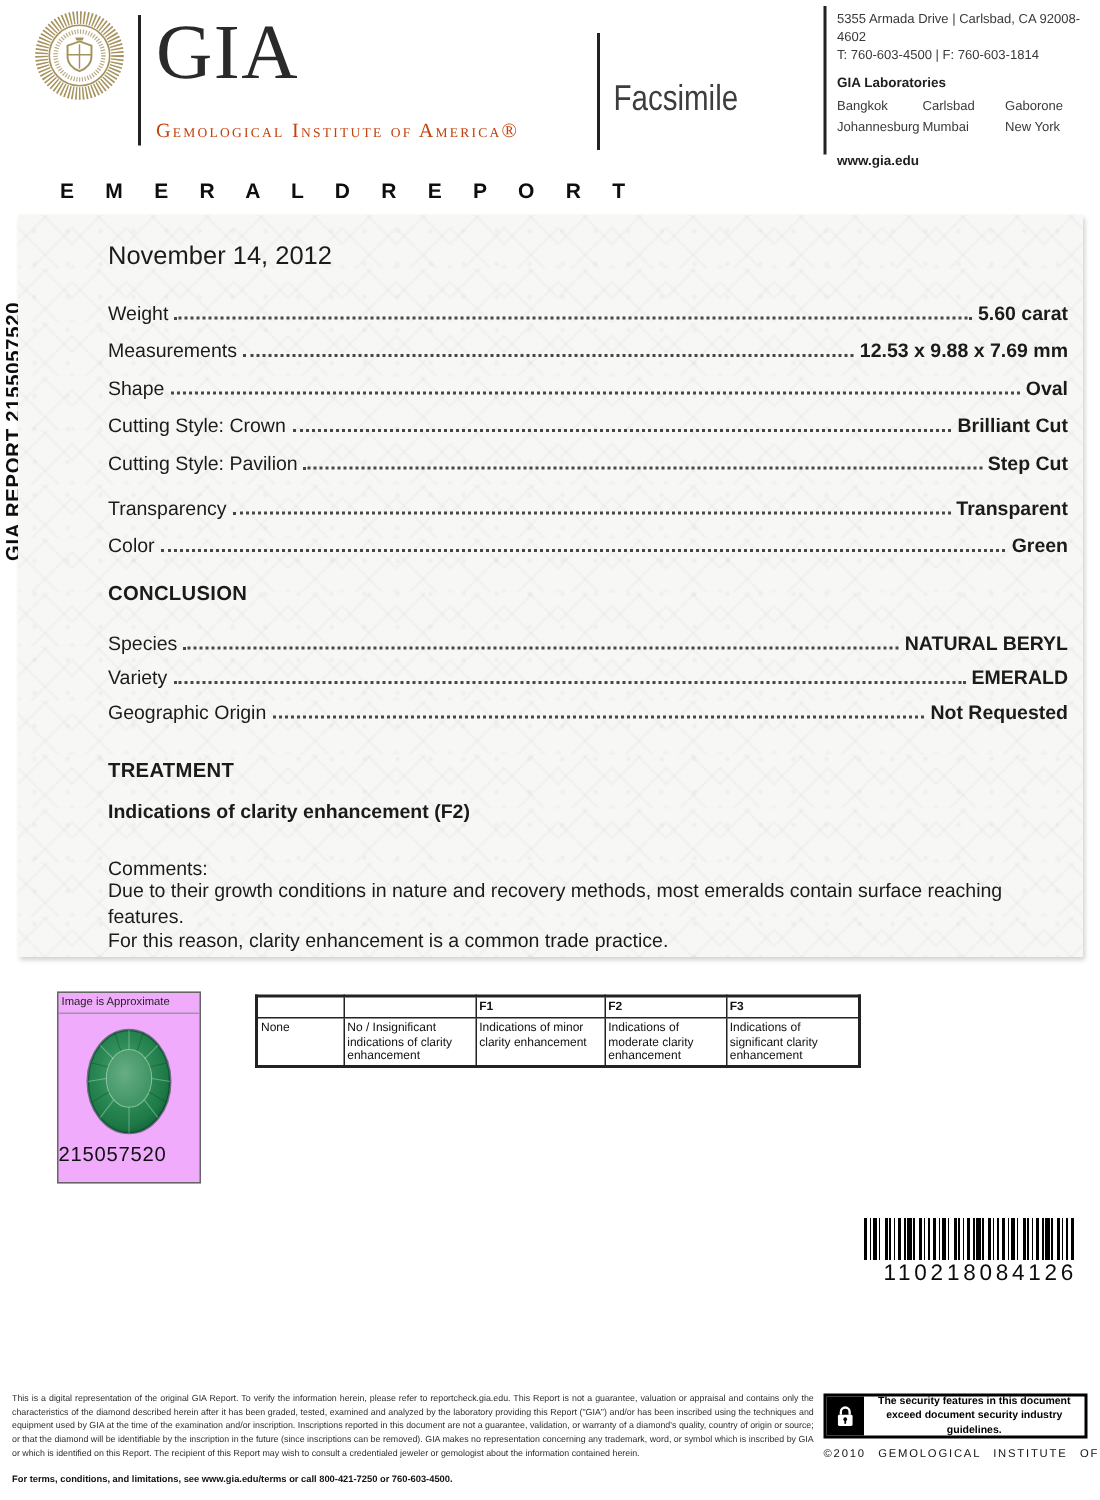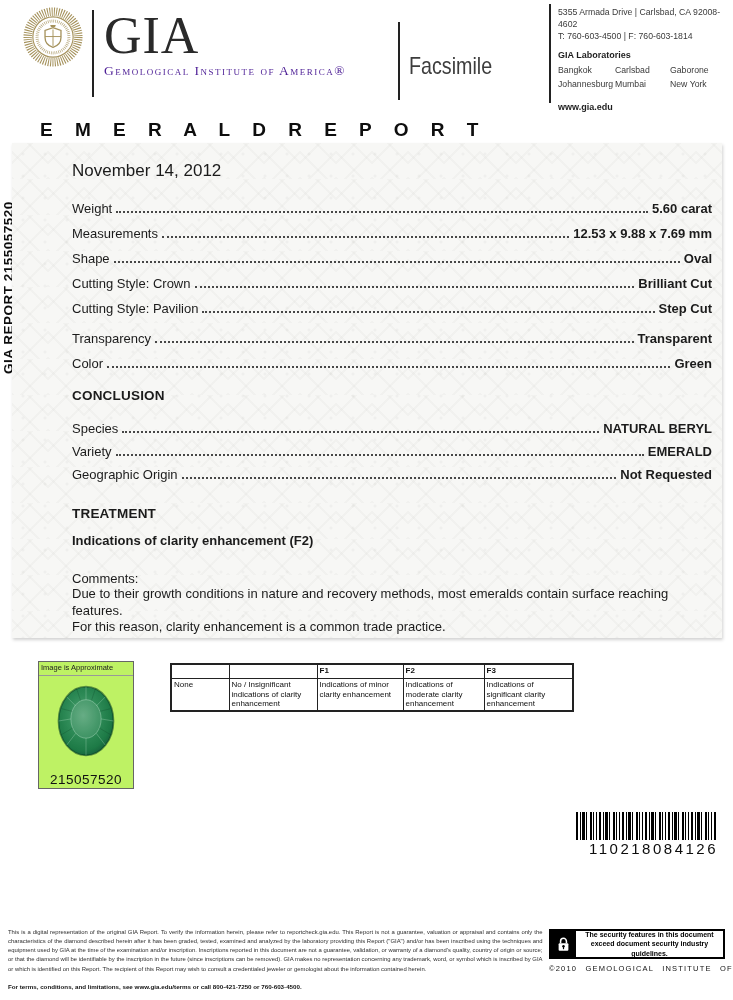--- a/index.html
+++ b/index.html
@@ -8,28 +8,28 @@
     font-family:"Liberation Sans", sans-serif;color:#1b1b1b;overflow:hidden;
   }
   
   .seal{position:absolute;left:23px;top:7px;width:60px;height:60px;}
   .vrule{position:absolute;width:2px;background:#222;}
   .vr1{left:92px;top:10px;height:87px;}
   .vr2{left:398px;top:22px;height:78px;}
   .vr3{left:549px;top:4px;height:99px;}
   .brand{position:absolute;left:104px;top:12px;width:300px;}
   .brand-name{font-family:"Liberation Serif", serif;font-size:52px;line-height:0.92;letter-spacing:1px;color:#2a2a2a;}
-  .brand-tag{font-family:"Liberation Serif", serif;font-variant:small-caps;font-size:13.5px;letter-spacing:1.5px;color:#4c1d95;margin-top:3px;white-space:nowrap;}
+  .brand-tag{font-family:"Liberation Serif", serif;font-variant:small-caps;font-size:13.5px;letter-spacing:1.5px;color:#c2410c;margin-top:19px;white-space:nowrap;}
   .facsimile{position:absolute;left:409px;top:52px;font-size:24px;font-weight:400;color:#3d3d3d;transform:scaleX(0.82);transform-origin:left center;}
   .addr{position:absolute;left:558px;top:6px;width:172px;font-size:8.7px;line-height:1.4;color:#3a3a3a;}
   .labs-title{font-weight:bold;margin-top:6px;font-size:9px;color:#1e1e1e;}
   .labs-grid{display:grid;grid-template-columns:57px 55px 60px;row-gap:2px;margin-top:3px;}
   .website{font-weight:bold;margin-top:11px;font-size:9px;color:#1e1e1e;}
   
-  .report-title{position:absolute;left:40px;top:119px;font-size:19px;font-weight:bold;letter-spacing:5.5px;word-spacing:6px;color:#0e0e0e;}
+  .report-title{position:absolute;left:40px;top:119px;font-size:14px;font-weight:bold;letter-spacing:5.5px;word-spacing:6px;color:#0e0e0e;}
   .side-label{position:absolute;left:1px;top:174px;height:200px;writing-mode:vertical-rl;transform:rotate(180deg);font-size:13.5px;font-weight:bold;letter-spacing:0.5px;color:#0e0e0e;white-space:nowrap;}
   
   .card{
     position:absolute;left:12px;top:143px;width:710px;height:495px;
     background-color:#f7f7f5;
     background-image:
       radial-gradient(circle, rgba(120,120,112,0.06) 1px, transparent 2px),
       repeating-linear-gradient(45deg, rgba(110,110,102,0.04) 0 2px, transparent 2px 18px),
       repeating-linear-gradient(-45deg, rgba(110,110,102,0.04) 0 2px, transparent 2px 18px);
     background-size:22px 22px,36px 36px,36px 36px;
@@ -44,24 +44,24 @@
   .drow .lbl{white-space:nowrap;}
   .drow .dots{flex:1;border-bottom:2px dotted #474747;margin:0 4px 3px 4px;}
   .drow .val{white-space:nowrap;font-weight:bold;}
   .sec-head{margin-top:17px;font-size:13.5px;font-weight:bold;letter-spacing:0.2px;}
   .sec-head.treat{margin-top:24px;}
   .treat-detail{font-size:13px;font-weight:bold;margin-top:12px;}
   .comments-label{margin-top:23px;font-size:13px;}
   .comment-line{font-size:13px;line-height:16.5px;}
   .comment-line:first-of-type{margin-top:1px;}
   
-  .photo{position:absolute;left:38px;top:661px;width:96px;height:128px;border:1px solid #666;background:#bef264;box-sizing:border-box;}
+  .photo{position:absolute;left:38px;top:661px;width:96px;height:128px;border:1px solid #666;background:#f0abfc;box-sizing:border-box;}
   .photo-cap{height:12px;border-bottom:1px solid #999;font-size:7.5px;padding:1px 0 0 2px;color:#222;}
   .stone{display:block;margin:5px auto 0;}
-  .photo-num{text-align:center;font-size:13.5px;letter-spacing:0.5px;margin-top:11px;color:#111;}
+  .photo-num{font-size:13.5px;letter-spacing:0.5px;margin-top:1px;color:#111;}
   
   .ctable{position:absolute;left:170px;top:663px;width:402px;border-collapse:collapse;table-layout:fixed;font-size:8px;line-height:1.2;color:#111;border:2px solid #222;}
   .ctable td{border:1px solid #222;padding:1px 2px;vertical-align:top;}
   .ctable tr.frow td{height:11px;font-weight:bold;}
   
   .barcode{position:absolute;left:576px;top:812px;width:142px;height:28px;
     background:repeating-linear-gradient(90deg,
       #000 0 2px,#fff 2px 4px,#000 4px 5px,#fff 5px 6px,#000 6px 9px,#fff 9px 10px,
       #000 10px 11px,#fff 11px 14px,#000 14px 16px,#fff 16px 17px,#000 17px 18px,
       #fff 18px 20px,#000 20px 21px,#fff 21px 23px);

